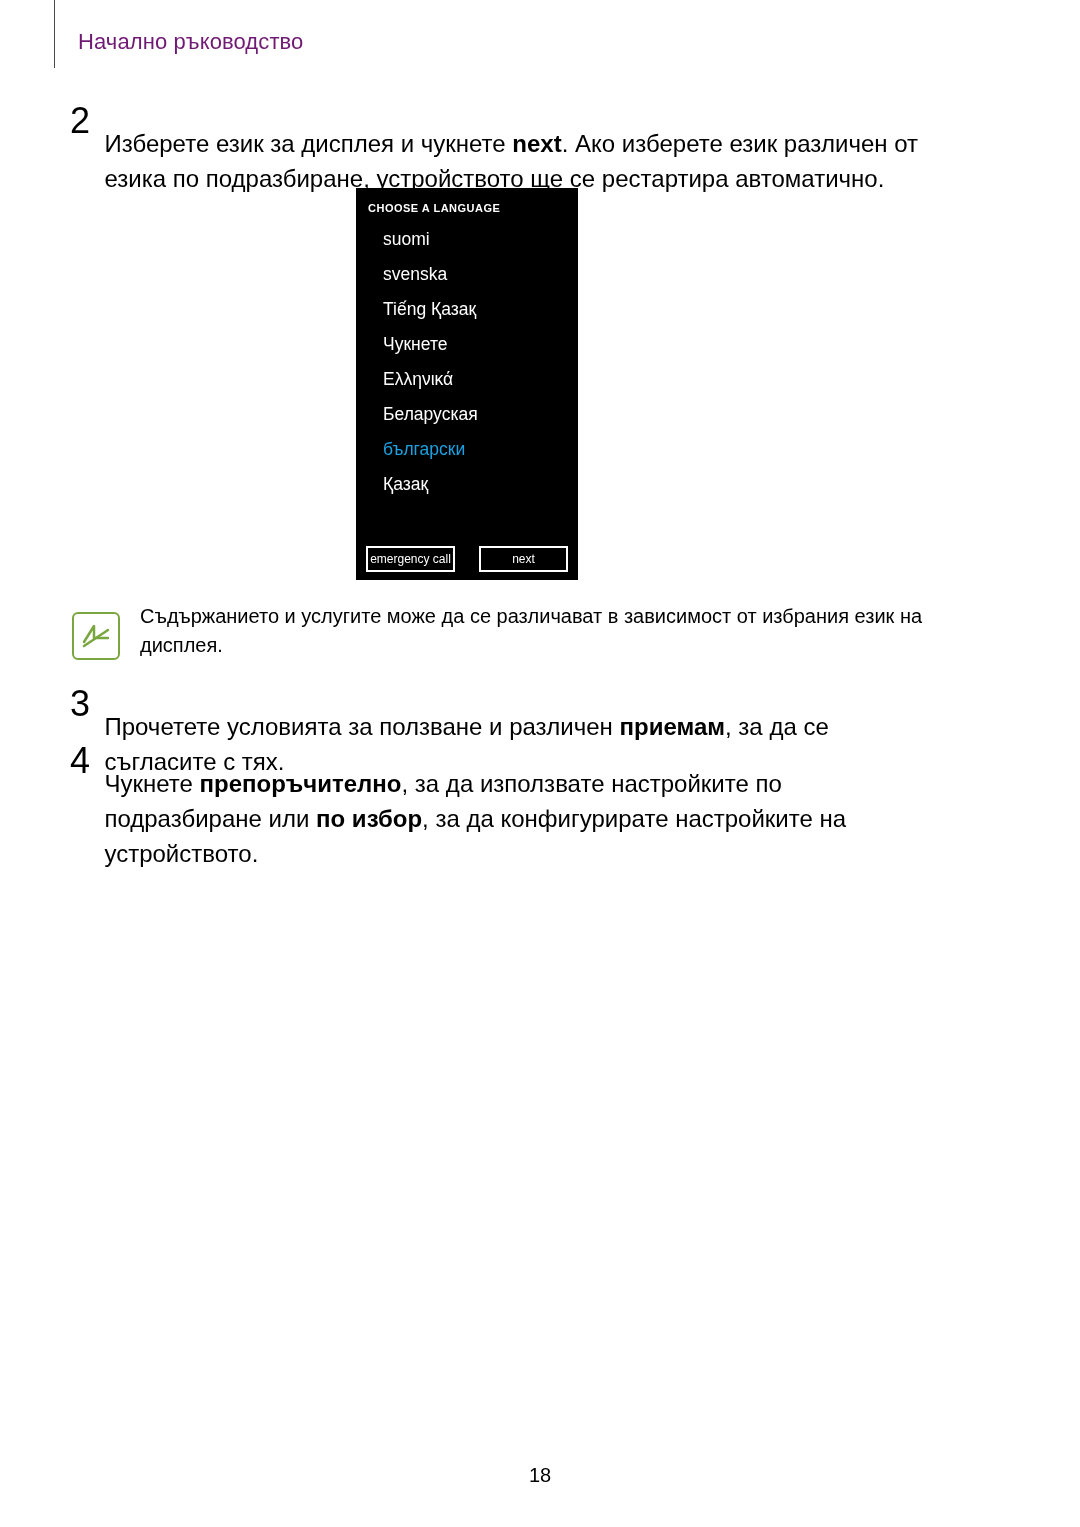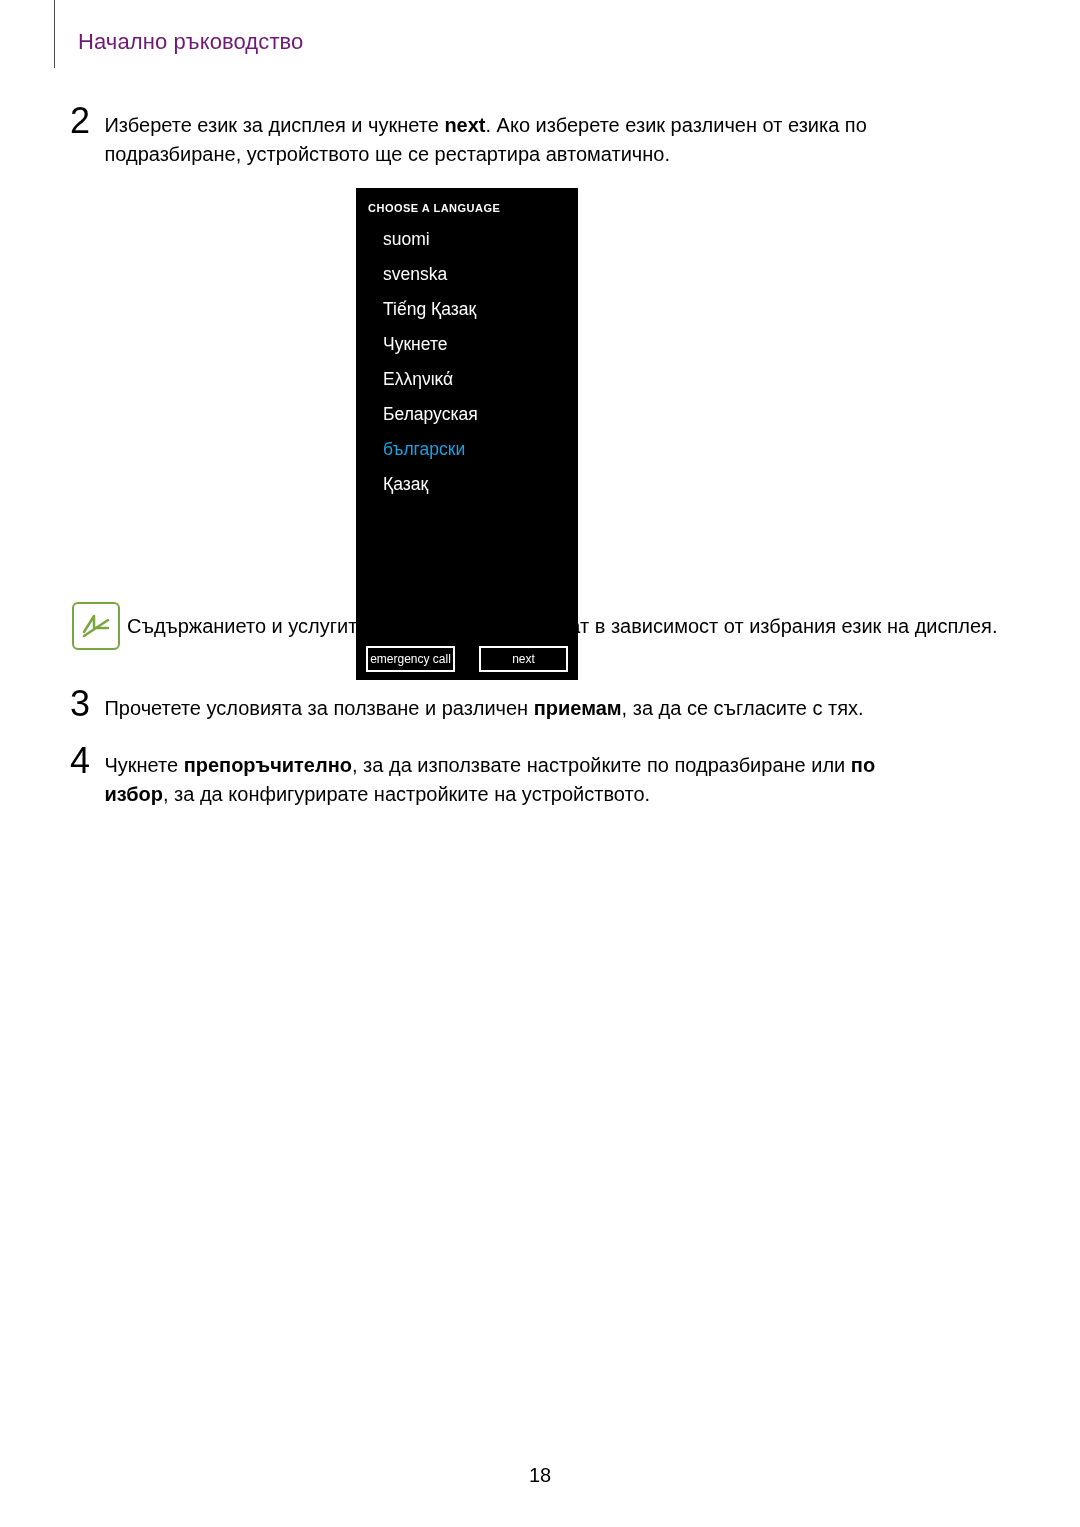--- a/index.html
+++ b/index.html
@@ -44,35 +44,35 @@
     width: 28px;
     display: inline-block;
     vertical-align: top;
     color: #000;
     font-family: "Segoe UI Light", "Segoe UI", Arial, sans-serif;
   }
   .step-body {
     display: inline-block;
     vertical-align: top;
     margin-left: 2px;
-    margin-top: 8px;
-    font-size: 20px;
+    margin-top: 24px;
+    font-size: 24px;
     line-height: 1.45;
     max-width: 820px;
   }
   .step-2 { top: 103px; }
   .step-3 { top: 686px; }
   .step-4 { top: 743px; }
   .bold { font-weight: 700; }
   .phone {
     position: absolute;
     left: 356px;
     top: 188px;
     width: 222px;
-    height: 492px;
+    height: 392px;
     background: #000000;
     color: #ffffff;
     font-family: "Segoe UI", Arial, sans-serif;
     padding: 10px 0 0 0;
     box-sizing: border-box;
   }
   .phone-title {
     font-size: 11px;
     font-weight: 600;
     letter-spacing: 0.5px;
@@ -103,22 +103,22 @@
     font-size: 12px;
     padding: 4px 0;
     text-align: center;
   }
   .note {
     position: absolute;
     left: 72px;
     top: 602px;
     right: 80px;
     display: flex;
-    align-items: center;
-    gap: 7px;
+    align-items: flex-end;
+    gap: 20px;
   }
   .note-icon {
     width: 44px;
     height: 44px;
     border: 2px solid #7aa63f;
     border-radius: 6px;
     display: flex;
     align-items: center;
     justify-content: center;
     color: #7aa63f;

